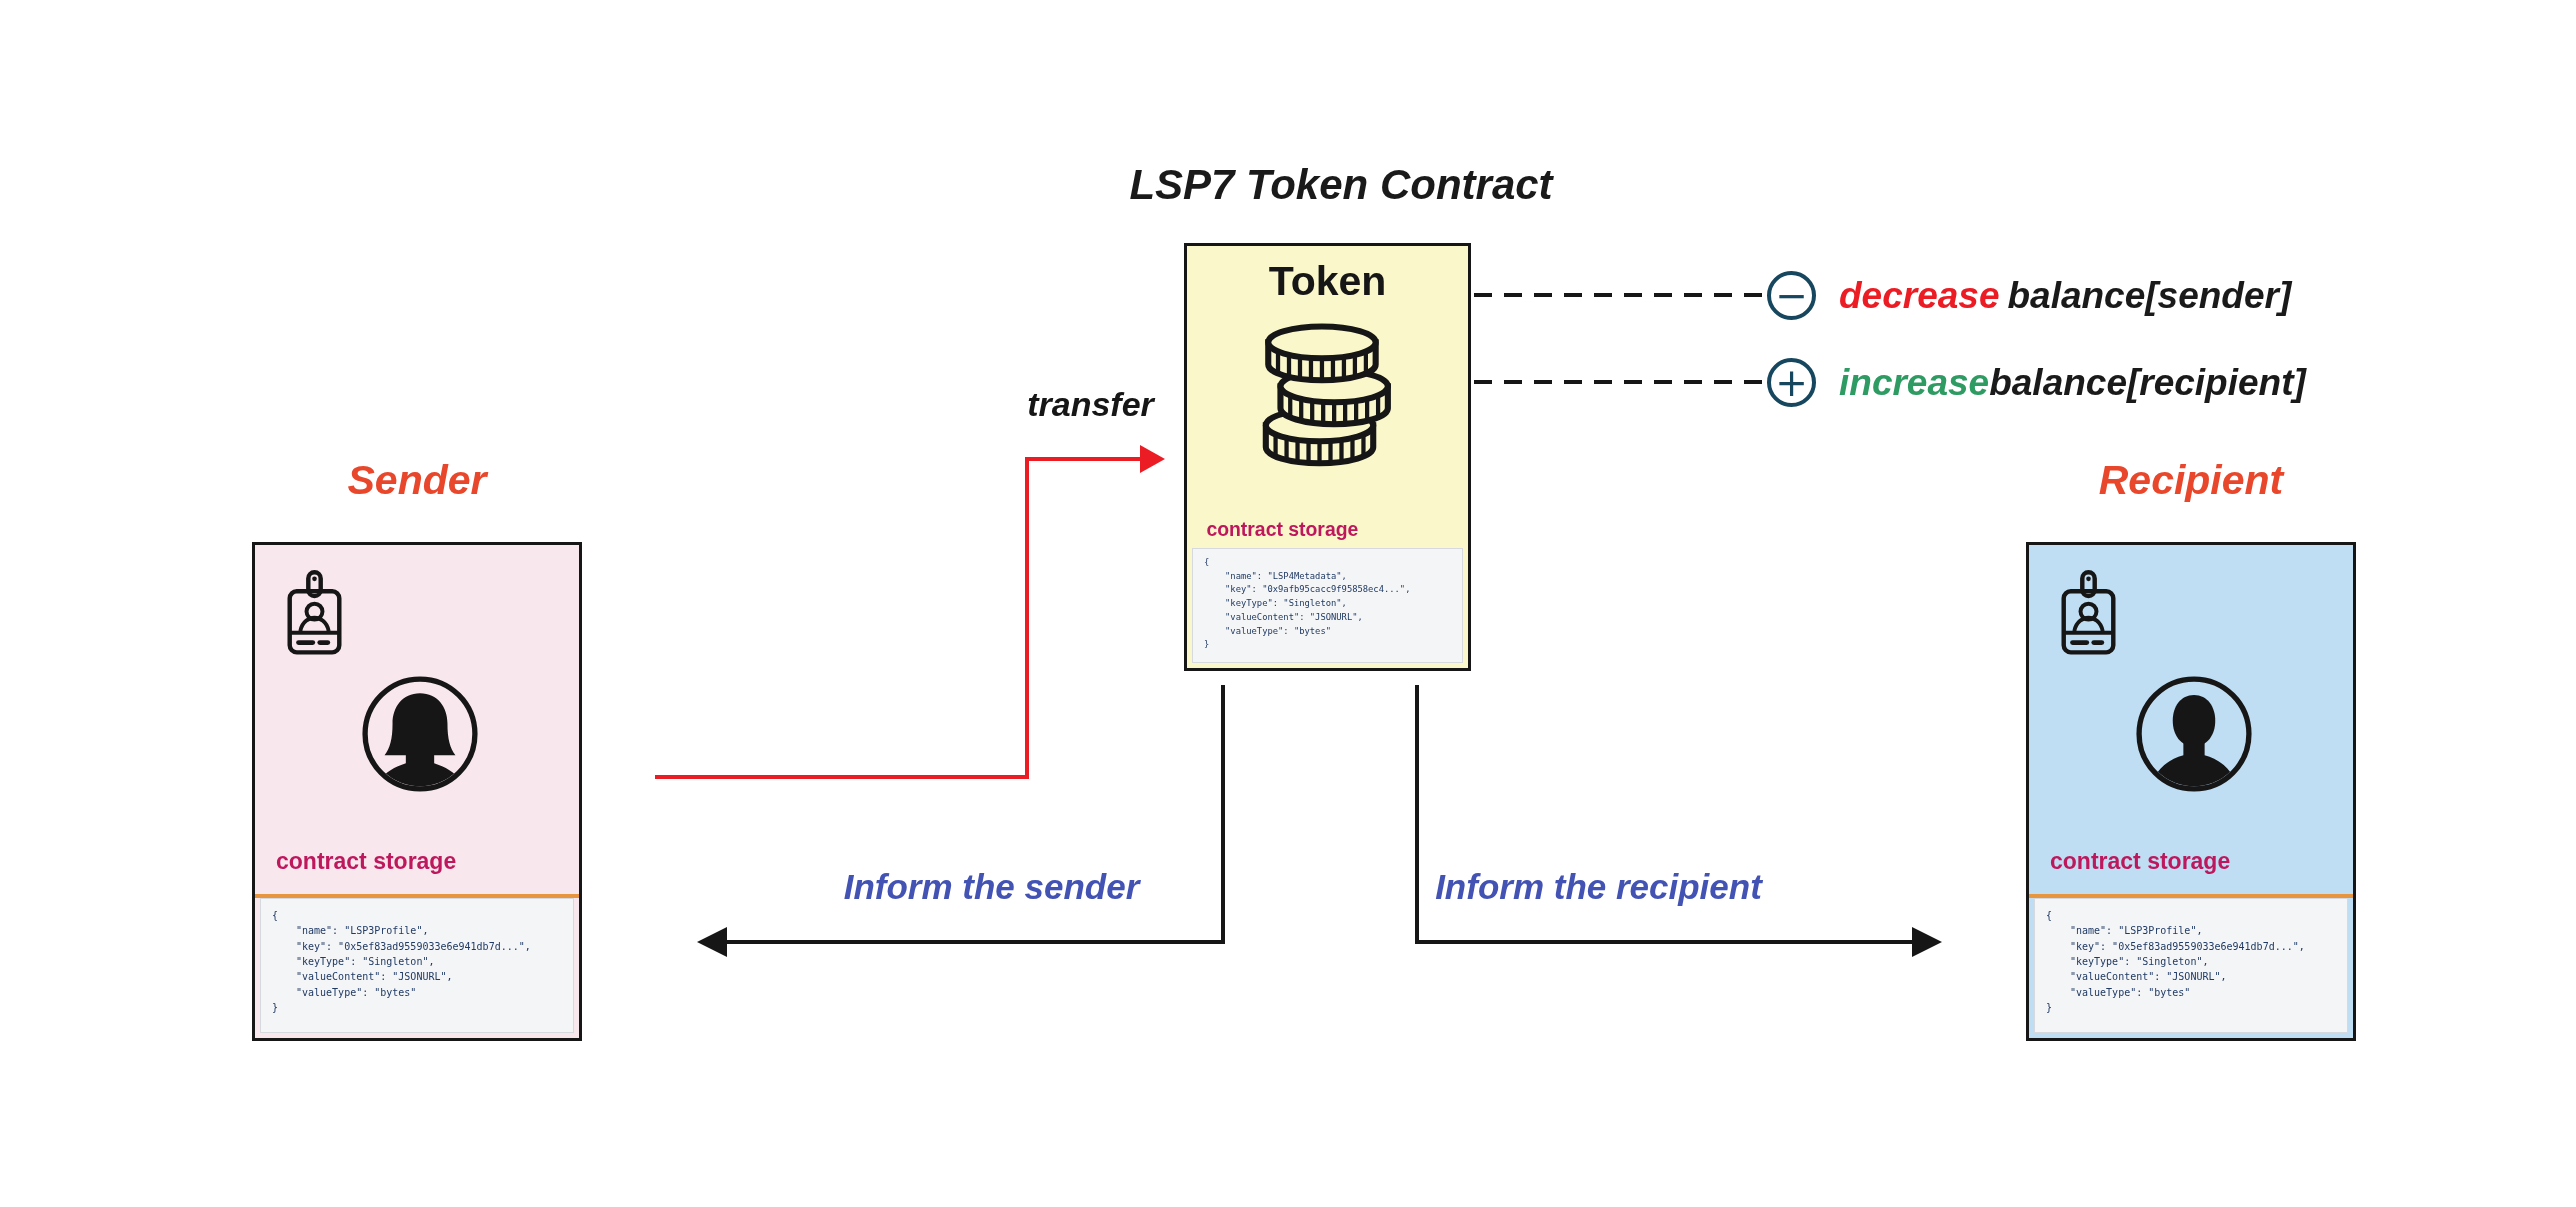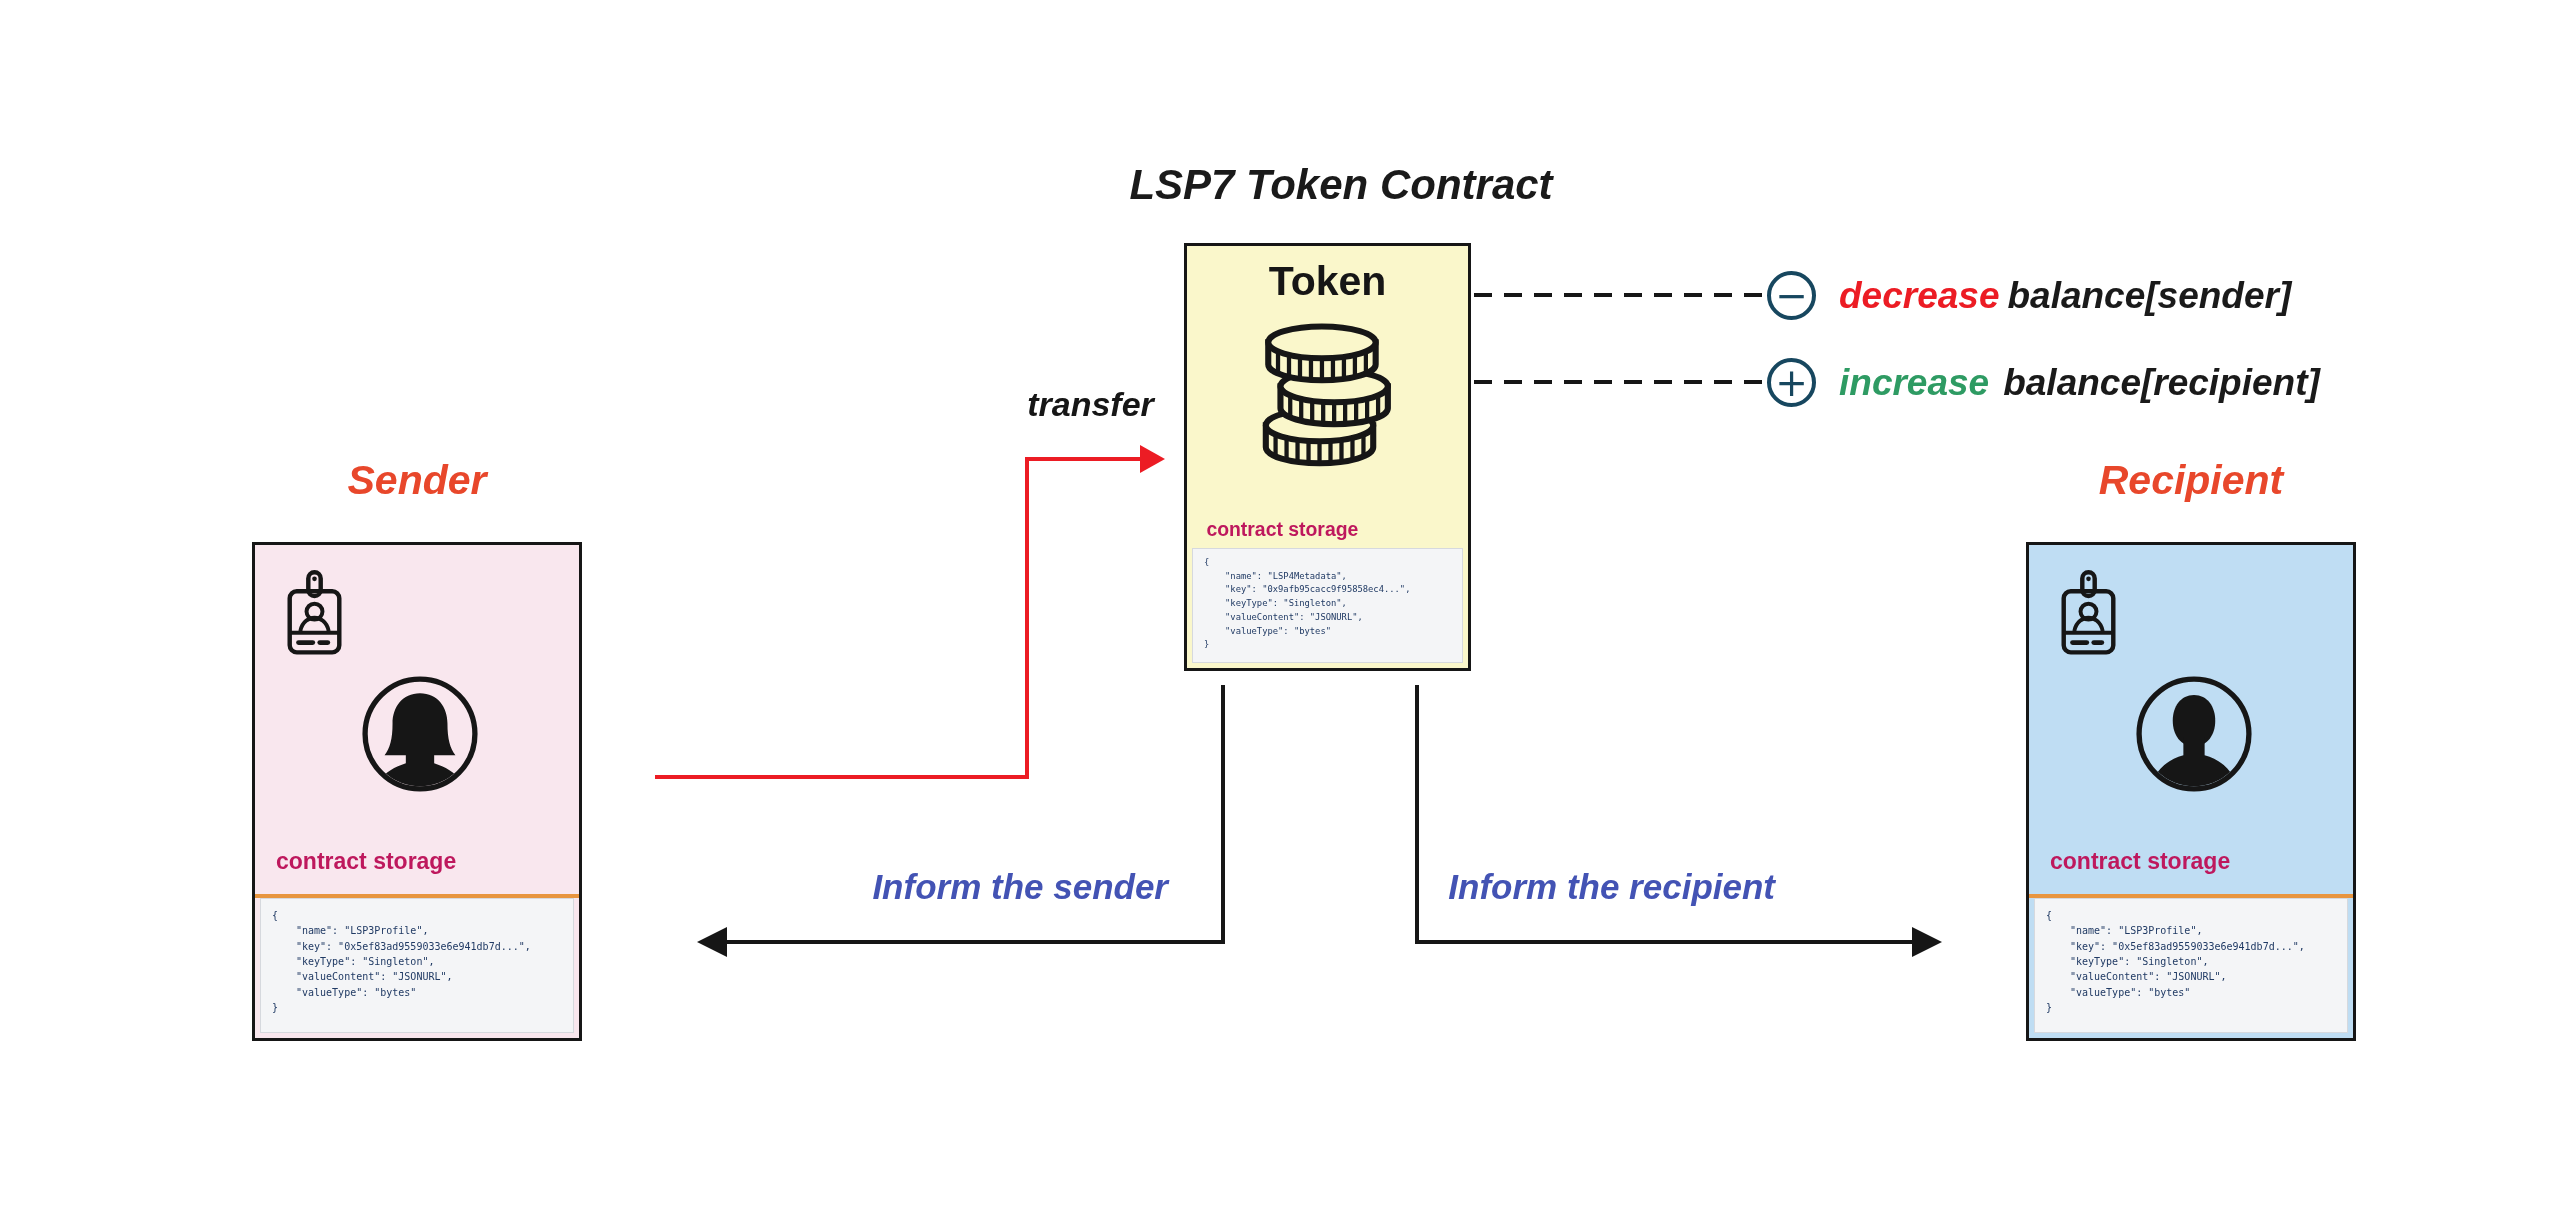--- a/index.html
+++ b/index.html
@@ -5,21 +5,21 @@
   html,body{margin:0;padding:0;background:#ffffff;}
   .canvas{position:relative;width:2576px;height:1208px;background:#ffffff;overflow:hidden;
           font-family:"Liberation Sans",sans-serif;color:#1a1a1a;padding-left:8px;}
   .abs{position:absolute;}
 
   
   .diagram-title{left:944px;top:161px;width:794px;text-align:center;
     font-size:42px;font-weight:bold;font-style:italic;color:#1a1a1a;}
   .entity-title{width:330px;text-align:center;font-size:41px;font-weight:bold;
     font-style:italic;color:#E8472B;top:457px;}
-  .inform-label{width:353px;text-align:right;font-size:35px;font-weight:bold;
+  .inform-label{width:353px;text-align:center;font-size:35px;font-weight:bold;
     font-style:italic;color:#4353B4;top:867px;}
   .transfer-label{left:958px;top:385px;width:265px;text-align:center;
     font-size:34px;font-weight:bold;font-style:italic;color:#161616;}
 
   
   .entity-box{width:330px;height:499px;border:3.5px solid #161616;box-sizing:border-box;top:542px;}
   .sender-box{left:252px;background:#F9E7EE;}
   .recipient-box{left:2026px;background:#BFDDF3;}
   .token-box{left:1184px;top:243px;width:287px;height:428px;border:3.5px solid #161616;
     box-sizing:border-box;background:#FAF7CB;}
@@ -39,21 +39,21 @@
   .token-code pre{margin-top:7px;font-size:8.8px;line-height:13.7px;}
 
   
   .dash-line{width:293px;height:4.4px;
     background:repeating-linear-gradient(90deg,#161616 0 17.6px,transparent 17.6px 30px);}
   .op-circle{width:49px;height:49px;box-sizing:border-box;border:4.4px solid #17475F;border-radius:50%;
     color:#17475F;font-size:39px;line-height:1;display:flex;align-items:center;justify-content:center;
     font-family:"DejaVu Sans",sans-serif;}
   .op-text{font-size:37px;font-weight:bold;font-style:italic;white-space:nowrap;line-height:51px;}
   .op-action-decrease{color:#EC1C24;margin-right:8px;}
-  .op-action-increase{color:#2E9B63;margin-right:14px;}
+  .op-action-increase{color:#2E9B63;}
   .op-target{color:#1a1a1a;}
 
   
   .red-seg{background:#EC1C24;}
   .black-seg{background:#161616;}
   .arrowhead{width:0;height:0;}
   .red-head-right{border-top:14px solid transparent;border-bottom:14px solid transparent;
     border-left:25px solid #EC1C24;}
   .black-head-left{border-top:15px solid transparent;border-bottom:15px solid transparent;
     border-right:30px solid #161616;}

